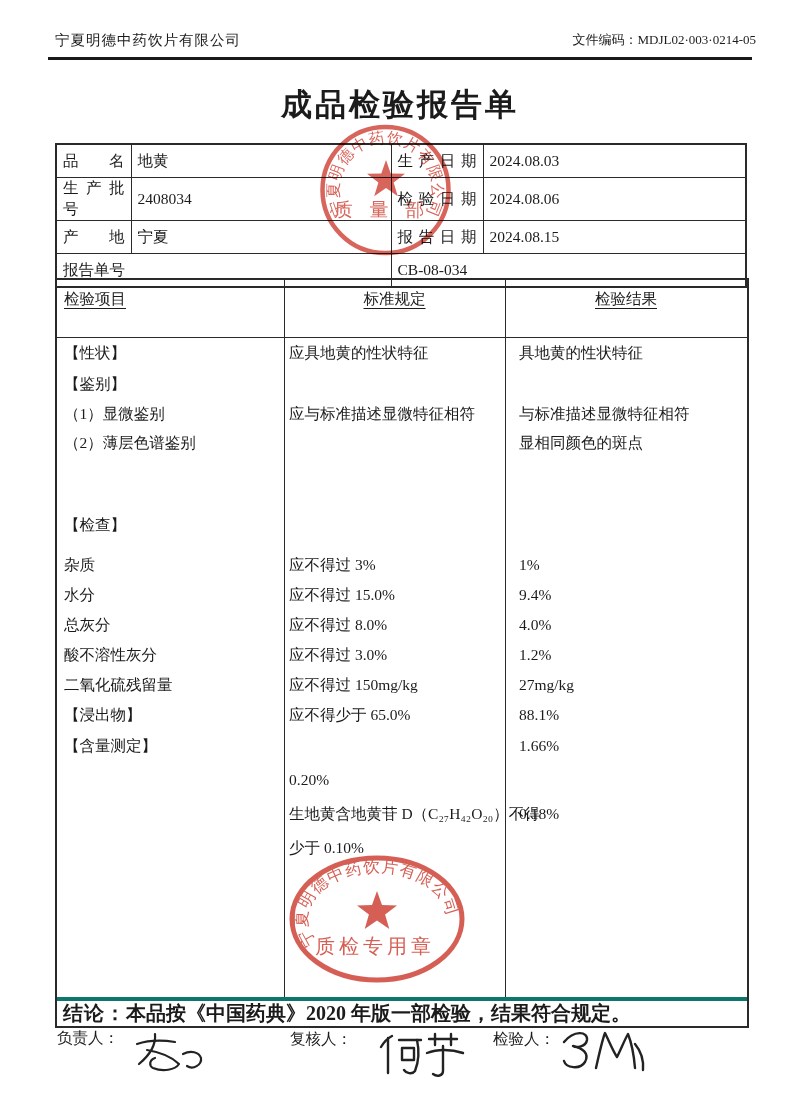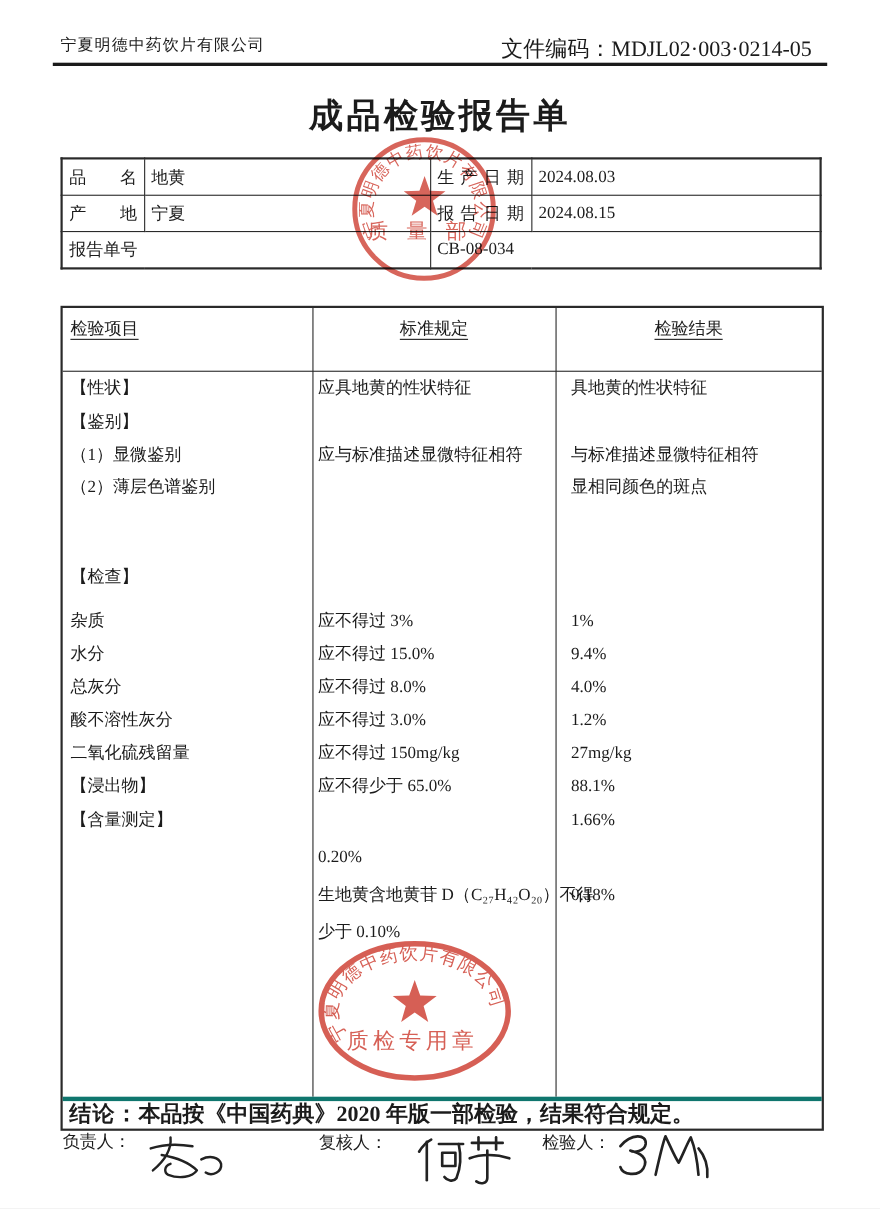--- a/index.html
+++ b/index.html
@@ -2,21 +2,21 @@
 <html><head>
 <meta charset="utf-8">
 <style>
   html,body{margin:0;padding:0;background:#888;}
   .page{
     position:relative;width:800px;height:1099px;margin:0 auto;background:#ffffff;
     font-family:"Liberation Serif","DejaVu Serif",serif;color:#1b1b1b;overflow:hidden;
   }
   .abs{position:absolute;}
   .hdr-left{left:55px;top:31px;font-size:14.5px;letter-spacing:1px;}
-  .hdr-right{right:62px;top:31px;font-size:20px;}
+  .hdr-right{right:44px;top:31px;font-size:13px;}
   .rule{left:48px;top:57px;width:704px;height:3px;background:#1a1a1a;}
   .title{left:0;top:84px;width:100%;text-align:center;font-size:31px;font-weight:bold;letter-spacing:3px;}
   
   table.info{position:absolute;left:55px;top:143px;width:690px;border-collapse:collapse;border:2px solid #2a2a2a;table-layout:fixed;}
   table.info td{border:1px solid #2a2a2a;height:32px;font-size:15.5px;padding:0 6px;overflow:hidden;}
   td.jl{text-align:justify;text-align-last:justify;padding:0 13px 0 6px;}
   td.jl2{text-align:justify;text-align-last:justify;padding:0 8px;}
   
   .mt{position:absolute;left:55px;top:278px;width:690px;height:746px;border:2px solid #2a2a2a;}
   .mt-head{position:absolute;left:0;top:0;width:100%;height:57px;border-bottom:1px solid #2a2a2a;}
@@ -48,20 +48,26 @@
         <col style="width:260px">
         <col style="width:92px">
         <col style="width:263px">
       </colgroup>
     <tbody>
         <tr>
       <td class="jl">品名</td>
       <td>地黄</td>
       <td class="jl2">生产日期</td>
       <td>2024.08.03</td>
+    </tr>
+    <tr>
+      <td class="jl">生产批号</td>
+      <td>2408034</td>
+      <td class="jl2">检验日期</td>
+      <td>2024.08.06</td>
     </tr>
     <tr>
       <td class="jl">产地</td>
       <td>宁夏</td>
       <td class="jl2">报告日期</td>
       <td>2024.08.15</td>
     </tr>
     <tr>
       <td colspan="2">报告单号</td>
       <td colspan="2">CB-08-034</td>

